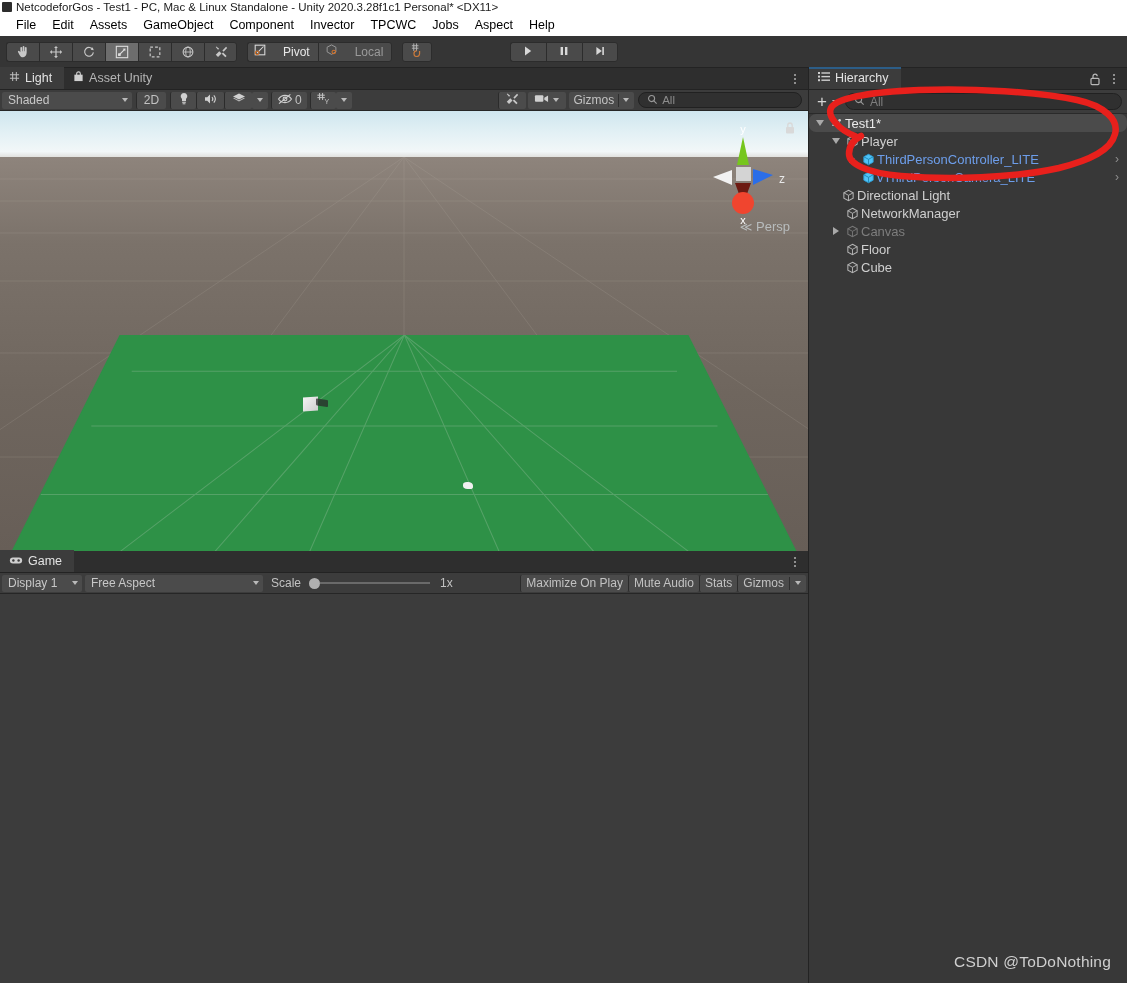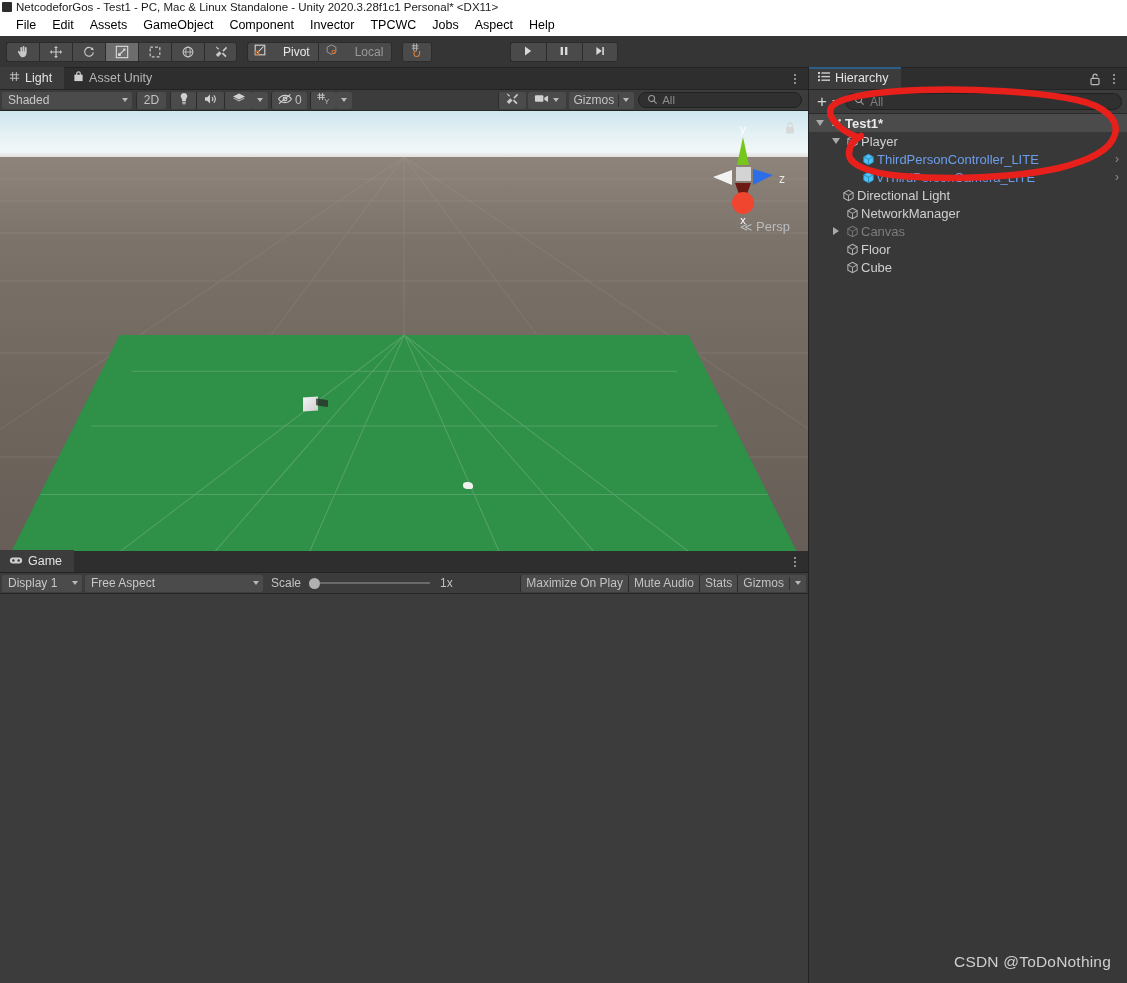--- a/index.html
+++ b/index.html
@@ -198,21 +198,21 @@
     flex: 1; height: 17px; background: #303030; border: 1px solid #212121;
     border-radius: 9px; display: flex; align-items: center; gap: 5px;
     padding: 0 8px; font-size: 12px; color: #7e7e7e;
   }
   .hier-list { position: relative; padding-top: 0; }
   .hrow {
     height: 18px; display: flex; align-items: center;
     font-size: 13px; color: #cfcfcf; cursor: default; position: relative;
     padding-right: 6px;
   }
-  .hrow.scene { background: #4b4b4b; color: #eaeaea; font-weight: bold; }
+  .hrow.scene { background: #4b4b4b; color: #eaeaea; font-weight: normal; border-radius: 7px; }
   .hrow .tw {
     width: 14px; display: flex; align-items: center; justify-content: center;
     flex: 0 0 14px;
   }
   .tri {
     width: 0; height: 0; border-top: 4.5px solid transparent;
     border-bottom: 4.5px solid transparent; border-left: 6px solid #a9a9a9;
   }
   .tri.open {
     border-left: 4.5px solid transparent; border-right: 4.5px solid transparent;

